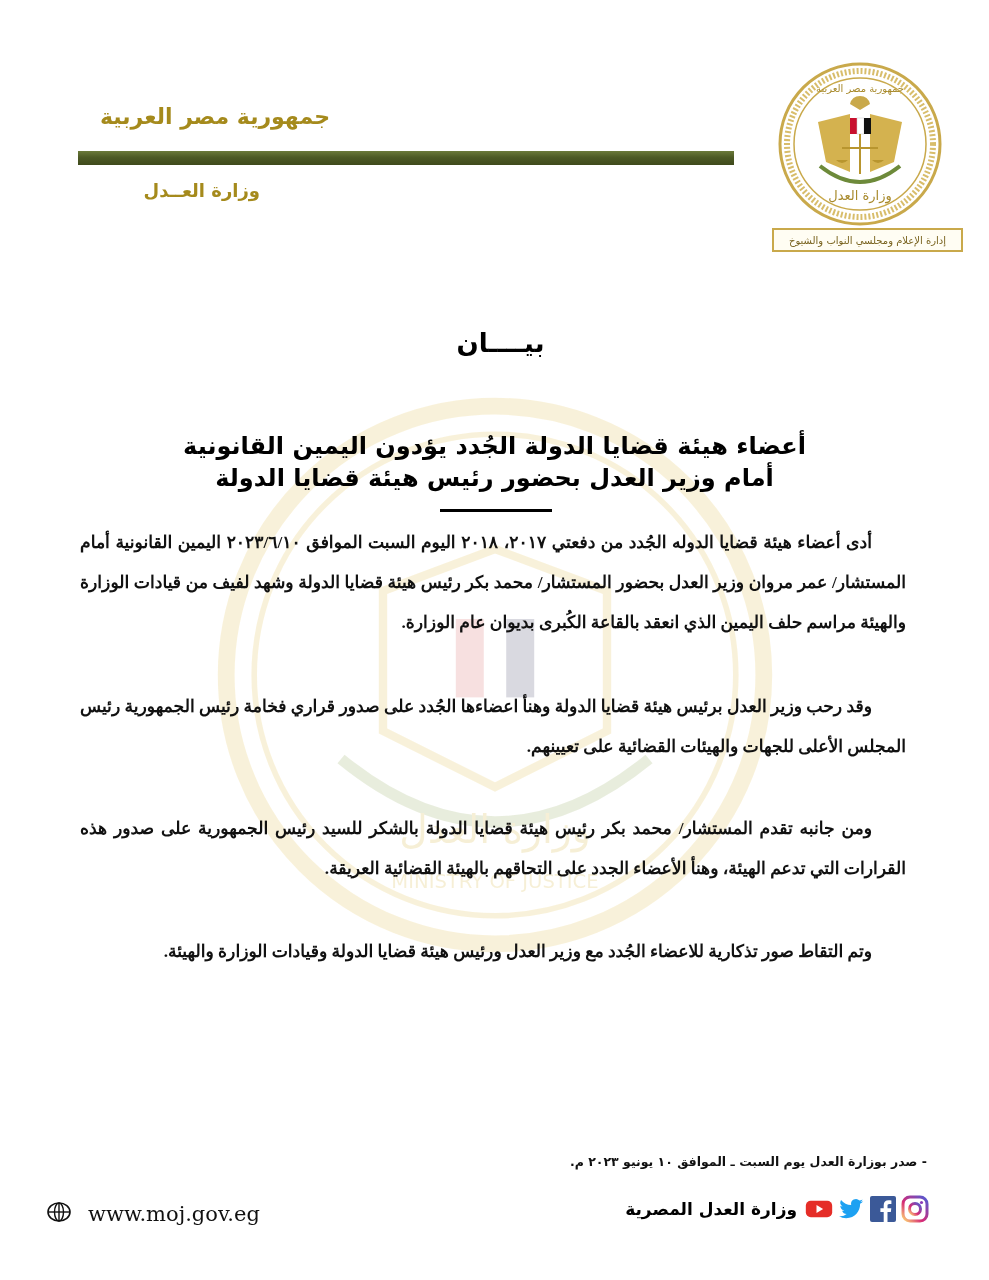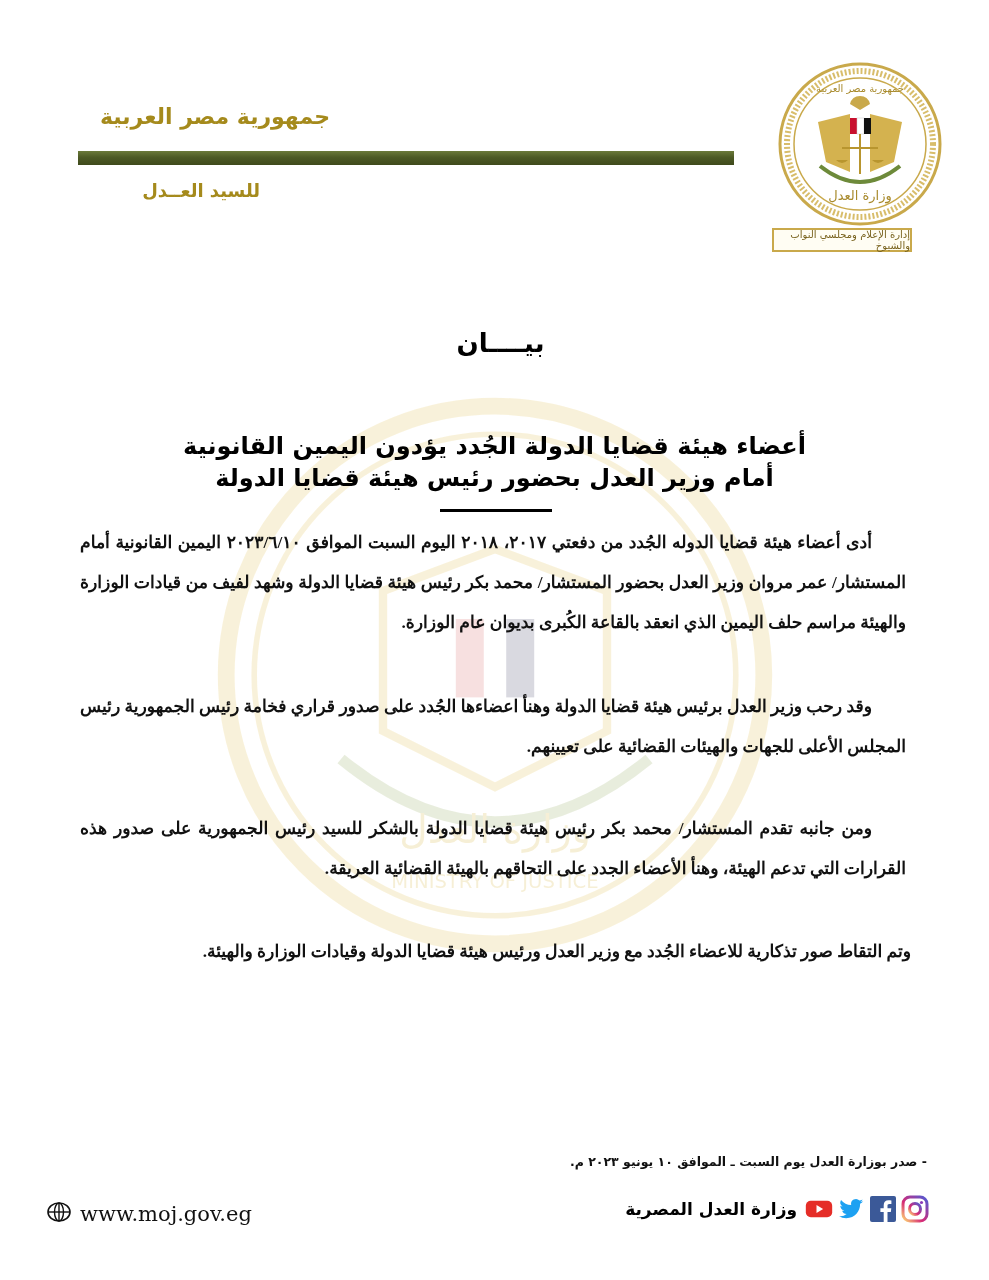--- a/index.html
+++ b/index.html
@@ -9,21 +9,21 @@
   
   .rep-title { position: absolute; left: 80px; top: 104px; width: 250px; text-align: right; direction: rtl;
     font-size: 22px; font-weight: bold; color: #a58a1c; }
   .header-bar { position: absolute; left: 78px; top: 151px; width: 656px; height: 14px;
     background: linear-gradient(to bottom, #6b7a3a 0%, #4d5a25 45%, #3f4a1c 100%); }
   .ministry-sub { position: absolute; left: 120px; top: 180px; width: 140px; text-align: right; direction: rtl;
     font-size: 18px; font-weight: bold; color: #a58a1c; letter-spacing: 1px; }
 
   
   .seal { position: absolute; left: 778px; top: 62px; width: 164px; height: 164px; }
-  .seal-band { position: absolute; left: 772px; top: 228px; width: 140px; height: 24px;
+  .seal-band { position: absolute; left: 772px; top: 228px; width: 191px; height: 24px;
     border: 2px solid #c9a94b; background: #fffdf3; box-sizing: border-box; display: flex;
     align-items: center; justify-content: center; direction: rtl; font-size: 10px; color: #7a6420; }
 
   
   .watermark { position: absolute; left: 215px; top: 395px; width: 560px; height: 560px; opacity: 0.22; pointer-events: none; }
 
   
   .doc-kind { position: absolute; left: 12px; right: 0; top: 328px; text-align: center; direction: rtl;
     font-size: 26px; font-weight: bold; color: #000; letter-spacing: 2px; }
   .headline { position: absolute; left: 0; right: 0; text-align: center; direction: rtl;
@@ -32,49 +32,49 @@
   .headline.h2 { top: 464px; }
   .title-rule { position: absolute; left: 440px; top: 509px; width: 112px; height: 3px; background: #000; }
 
   
   .body { position: absolute; left: 80px; width: 826px; direction: rtl; text-align: justify;
     text-align-last: right; font-size: 17.2px; font-weight: bold; color: #111; line-height: 40px; }
   .body p { margin: 0; text-indent: 34px; font-family: Liberation Serif, serif; }
   .p1 { top: 523px; }
   .p2 { top: 687px; }
   .p3 { top: 809px; }
-  .p4 { top: 932px; margin-left: 39px; }
+  .p4 { top: 932px; }
 
   
   .issued { position: absolute; right: 62px; top: 1154px; direction: rtl; font-size: 12.5px; font-weight: bold; color: #111; }
   .social { position: absolute; right: 60px; top: 1195px; display: flex; align-items: center; gap: 4px; direction: ltr; }
   .social .ic { width: 28px; height: 28px; display: inline-flex; align-items: center; justify-content: center; }
   .social-label { font-size: 17px; font-weight: bold; color: #000; direction: rtl; margin-right: 4px; }
-  .website { position: absolute; left: 46px; top: 1201px; display: flex; align-items: center; gap: 8px; }
+  .website { position: absolute; left: 46px; top: 1201px; display: flex; align-items: center; gap: 16px; }
   .website-text { font-family: "DejaVu Serif", serif; font-size: 21px; color: #111; }
 </style>
 </head>
 <body>
 
 <div class="page">
 
   <svg class="watermark" viewBox="0 0 200 200">
     <circle cx="100" cy="100" r="96" fill="none" stroke="#e4c45a" stroke-width="6"></circle>
     <circle cx="100" cy="100" r="86" fill="none" stroke="#e4c45a" stroke-width="2"></circle>
     <path d="M60 70 L100 55 L140 70 L140 120 L100 140 L60 120 Z" fill="none" stroke="#e4c45a" stroke-width="3"></path>
     <rect x="86" y="80" width="10" height="28" fill="#d77"></rect>
     <rect x="104" y="80" width="10" height="28" fill="#557"></rect>
     <path d="M45 130 Q100 175 155 130" fill="none" stroke="#9ab06a" stroke-width="4"></path>
     <text x="100" y="160" text-anchor="middle" font-size="14" fill="#d9b94a" font-family="DejaVu Sans, sans-serif">وزارة العدل</text>
     <text x="100" y="176" text-anchor="middle" font-size="7" fill="#d9b94a" font-family="DejaVu Sans, sans-serif">MINISTRY OF JUSTICE</text>
   </svg>
 
   <div class="rep-title">جمهورية مصر العربية</div>
   <div class="header-bar"></div>
-  <div class="ministry-sub">للسيد العــدل</div>
+  <div class="ministry-sub">وزارة العــدل</div>
 
   <svg class="seal" viewBox="0 0 164 164">
     <circle cx="82" cy="82" r="80" fill="#fff" stroke="#c9a94b" stroke-width="3"></circle>
     <circle cx="82" cy="82" r="73" fill="none" stroke="#d8bd6b" stroke-width="6" stroke-dasharray="2 2"></circle>
     <circle cx="82" cy="82" r="66" fill="none" stroke="#c9a94b" stroke-width="1.5"></circle>
     <path d="M82 34 q-8 0 -10 8 l10 6 l10 -6 q-2 -8 -10 -8z" fill="#c9a94b"></path>
     <path d="M40 60 L72 52 L72 110 L48 100 Z" fill="#d4b24f"></path>
     <path d="M124 60 L92 52 L92 110 L116 100 Z" fill="#d4b24f"></path>
     <rect x="72" y="56" width="7" height="16" fill="#c8102e"></rect>
     <rect x="79" y="56" width="7" height="16" fill="#ffffff" stroke="#ccc" stroke-width="0.5"></rect>

